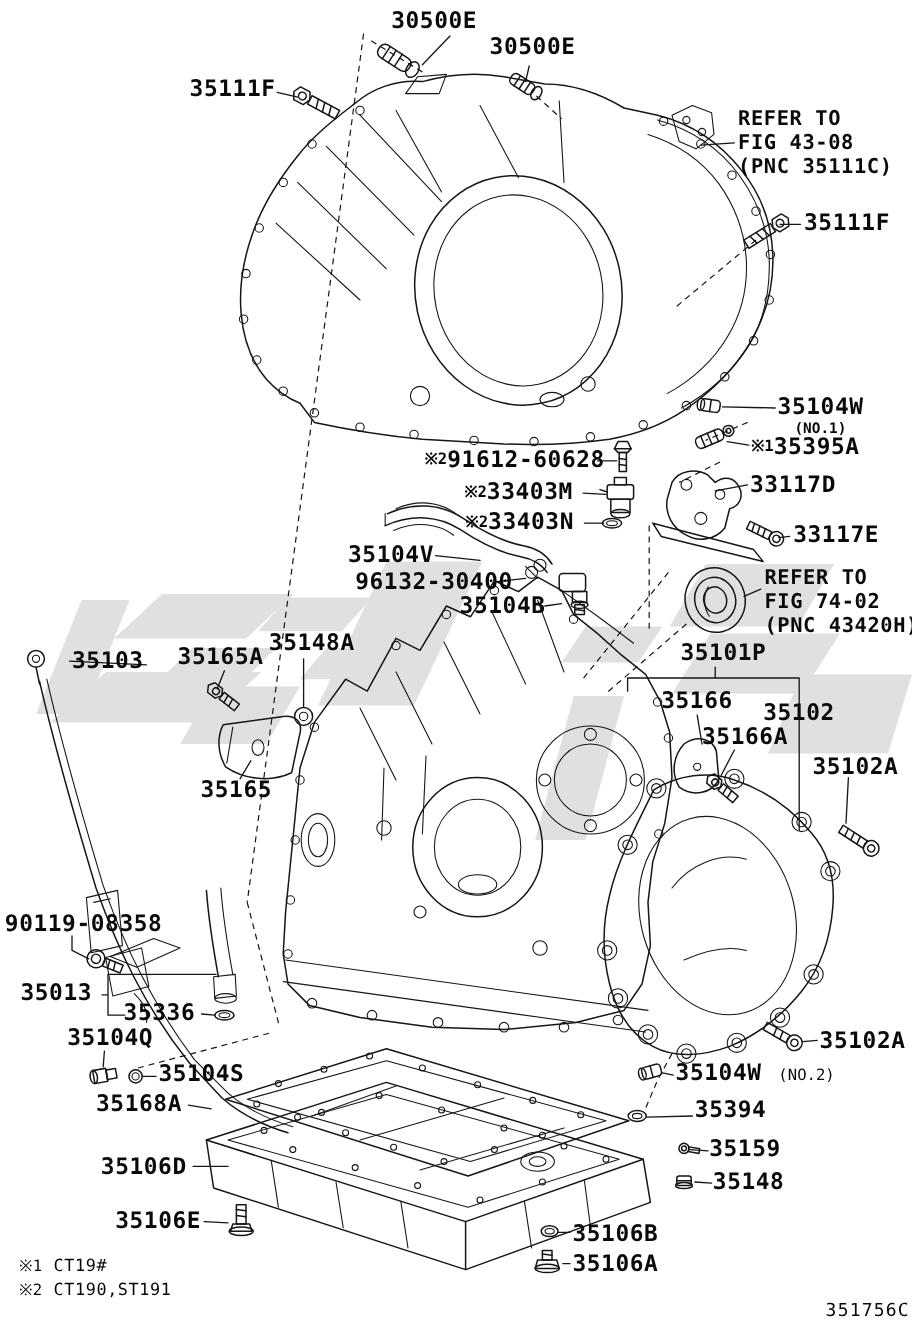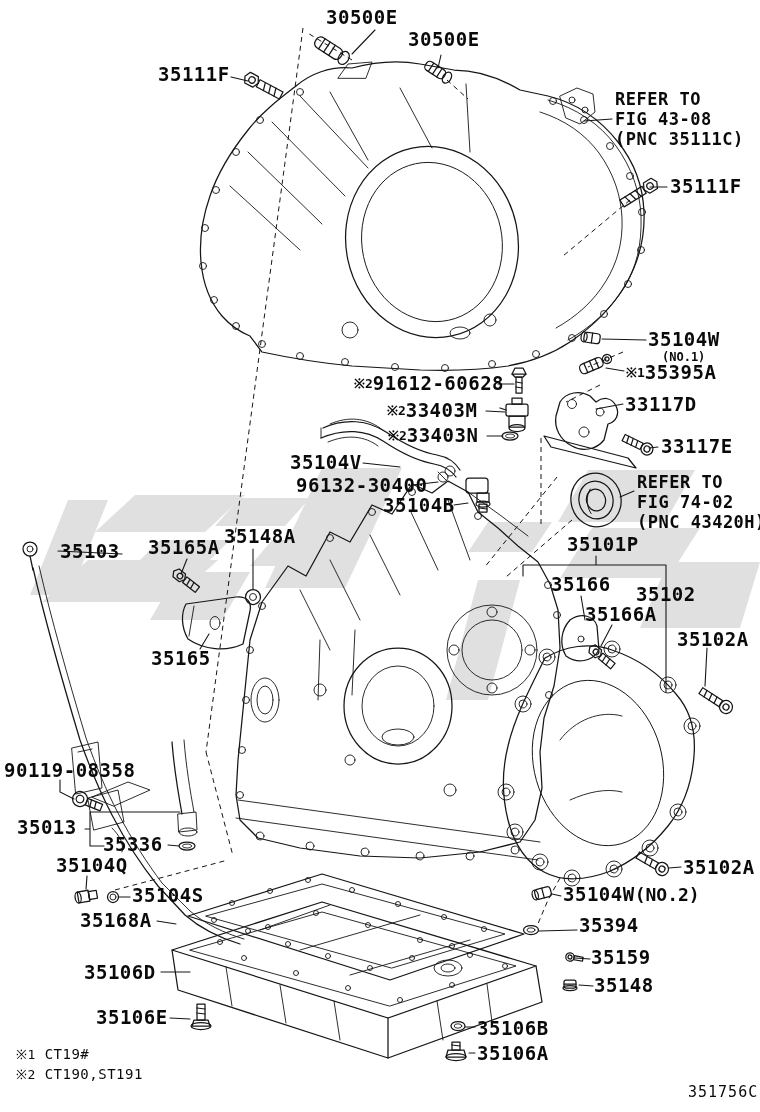--- a/index.html
+++ b/index.html
@@ -7,21 +7,21 @@
     position:relative; width:760px; height:1112px; background:#fff; overflow:hidden;
     font-family:"DejaVu Sans Mono","Liberation Mono",monospace; color:#0a0a0a;
   }
   .art { position:absolute; left:0; top:0; }
   .art .ln   { fill:none; stroke:#161616; stroke-width:1.25; stroke-linejoin:round; stroke-linecap:round; }
   .art .thin { fill:none; stroke:#161616; stroke-width:0.9;  stroke-linejoin:round; stroke-linecap:round; }
   .art .lead { fill:none; stroke:#161616; stroke-width:1.1;  stroke-linecap:round; }
   .art .dash { fill:none; stroke:#161616; stroke-width:1;    stroke-dasharray:5 4; }
   .callout { position:absolute; font-size:19px; font-weight:700; letter-spacing:0.5px; white-space:nowrap; line-height:1; }
   .callout .mark { font-size:13px; font-weight:700; vertical-align:2px; letter-spacing:0; }
-  .callout .subinline { font-size:18px; font-weight:700; letter-spacing:0; }
+  .callout .subinline { font-size:13px; font-weight:400; letter-spacing:0;margin-left:14px; }
   .callout .subline { font-size:12px; font-weight:700; letter-spacing:0; margin:2px 0 0 14px; }
   .refer { position:absolute; font-size:17px; font-weight:700; letter-spacing:0.5px; line-height:20px; white-space:nowrap; }
   .footnote { position:absolute; font-size:14px; font-weight:400; letter-spacing:0.5px; white-space:nowrap; }
   .footnote .mark { font-size:13px; }
   .code { position:absolute; font-size:15px; font-weight:400; letter-spacing:1px; }
 </style>
 </head>
 <body>
 
 <div class="stage">
@@ -530,21 +530,21 @@
   <div class="refer" style="left:637px;top:472px">
     <div>REFER TO</div>
     <div>FIG 74-02</div>
     <div>(PNC 43420H)</div>
   </div>
 
   <div class="callout" style="left:567px;top:535px">35101P</div>
   <div class="callout" style="left:60px;top:542px">35103</div>
   <div class="callout" style="left:148px;top:538px">35165A</div>
   <div class="callout" style="left:224px;top:527px">35148A</div>
-  <div class="callout" style="left:151px;top:649px">35165</div>
+  <div class="callout" style="left:167px;top:649px">35165</div>
   <div class="callout" style="left:551px;top:575px">35166</div>
   <div class="callout" style="left:636px;top:585px">35102</div>
   <div class="callout" style="left:585px;top:605px">35166A</div>
   <div class="callout" style="left:677px;top:630px">35102A</div>
 
   <div class="callout" style="left:4px;top:761px">90119-08358</div>
   <div class="callout" style="left:17px;top:818px">35013</div>
   <div class="callout" style="left:103px;top:835px">35336</div>
   <div class="callout" style="left:56px;top:856px">35104Q</div>
   <div class="callout" style="left:132px;top:886px">35104S</div>

